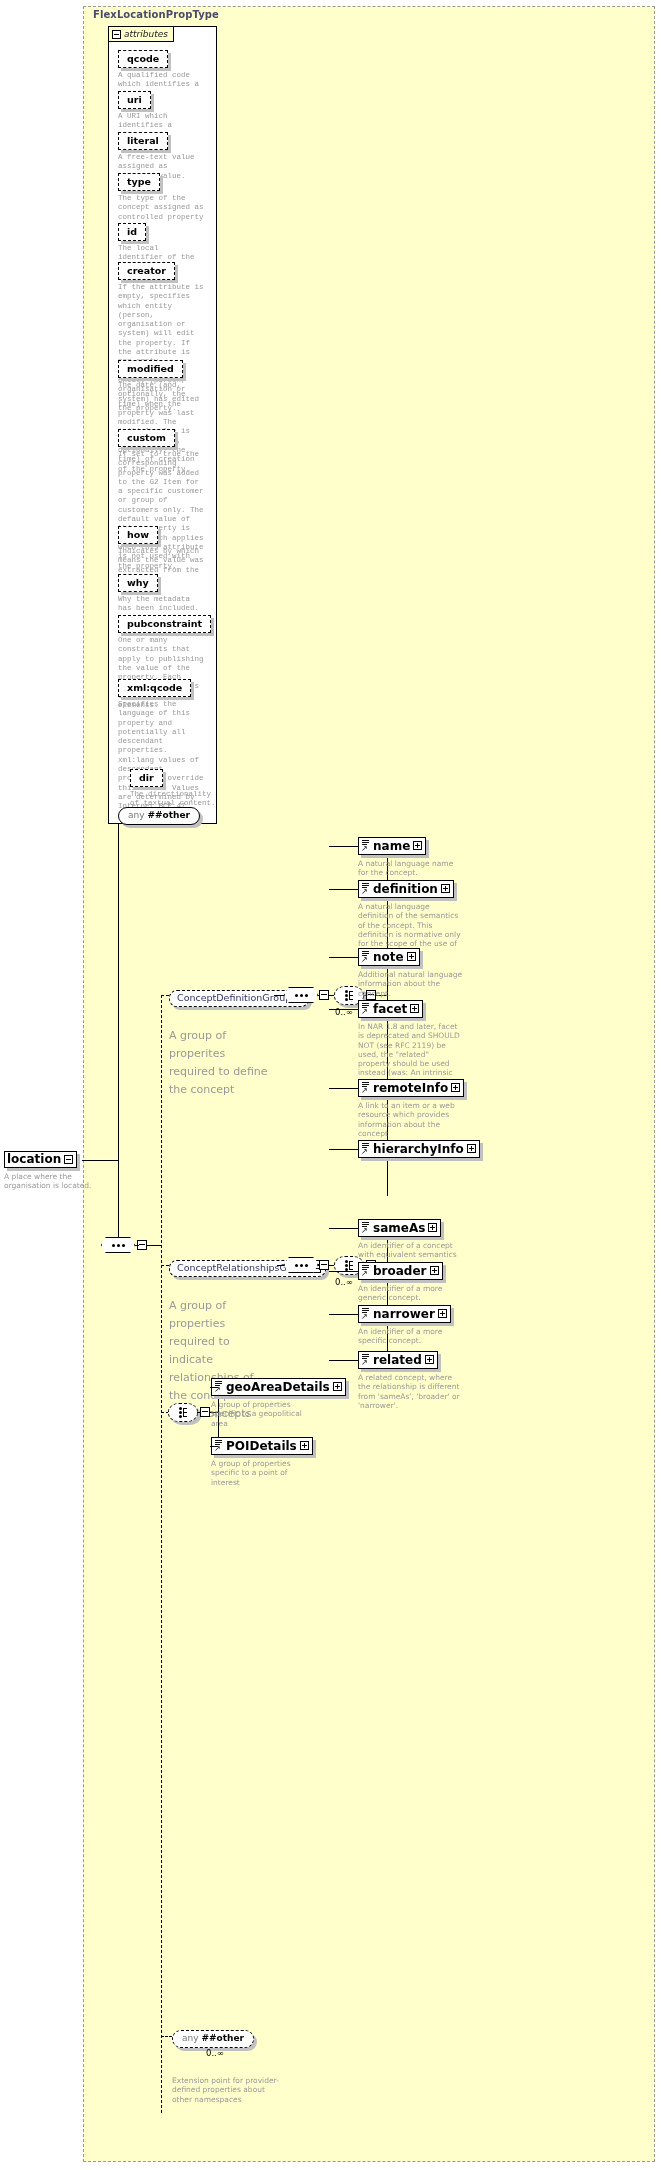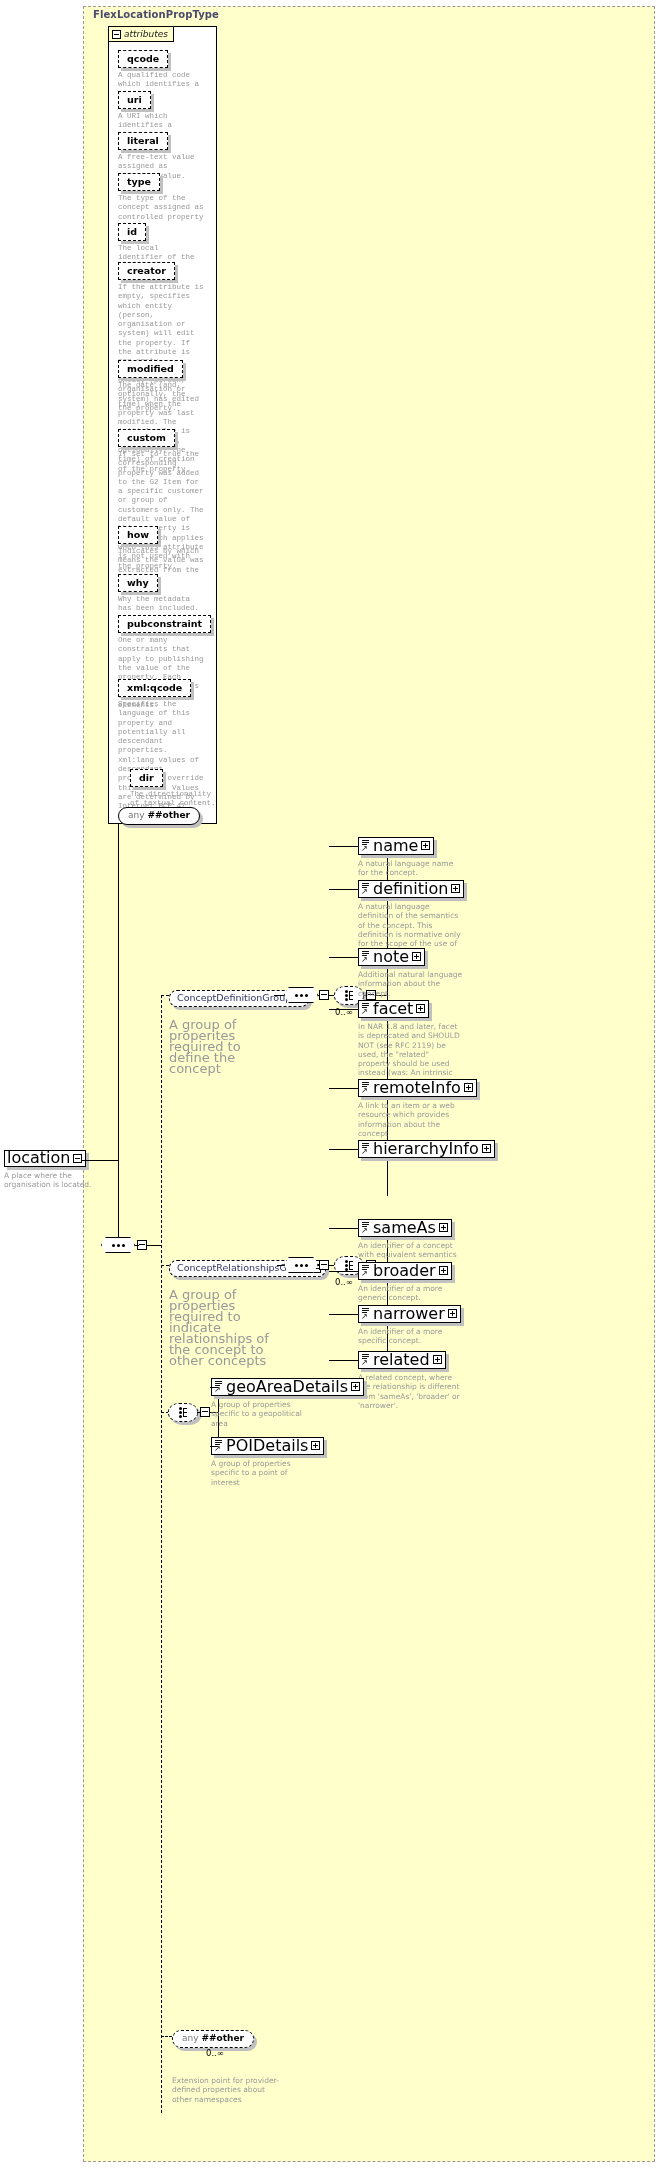--- a/index.html
+++ b/index.html
@@ -149,22 +149,22 @@
   .elem-ico i:nth-child(2) { top: 3px; }
   .elem-ico i:nth-child(3) { top: 5px; width: 5px; }
   .elem-arrow {
     position: absolute;
     left: 0px; bottom: 0px;
     font-size: 8px;
     line-height: 6px;
     color: #111;
   }
   .elem-label {
-    font-size: 16px;
-    font-weight: normal;
+    font-size: 12px;
+    font-weight: bold;
     color: #000;
     line-height: 12px;
   }
   .elem-desc {
     margin-top: 3px;
     width: 105px;
     font-size: 7.5px;
     line-height: 9.3px;
     color: #999999;
   }
@@ -180,24 +180,24 @@
     padding: 1px 4px 2px 7px;
     gap: 4px;
     white-space: nowrap;
   }
   .group-label {
     font-size: 9.5px;
     color: #333366;
     line-height: 12px;
   }
   .group-desc {
-    margin-top: 12px;
+    margin-top: 20px;
     width: 105px;
-    font-size: 13px;
-    line-height: 11px;
+    font-size: 11px;
+    line-height: 18px;
     color: #999999;
   }
 
   
   .seq {
     position: absolute;
     width: 34px; height: 16px;
     background: #ffffff;
     border: 1px solid #000;
     box-shadow: 3px 3px 0 0 #c0c0c0;

